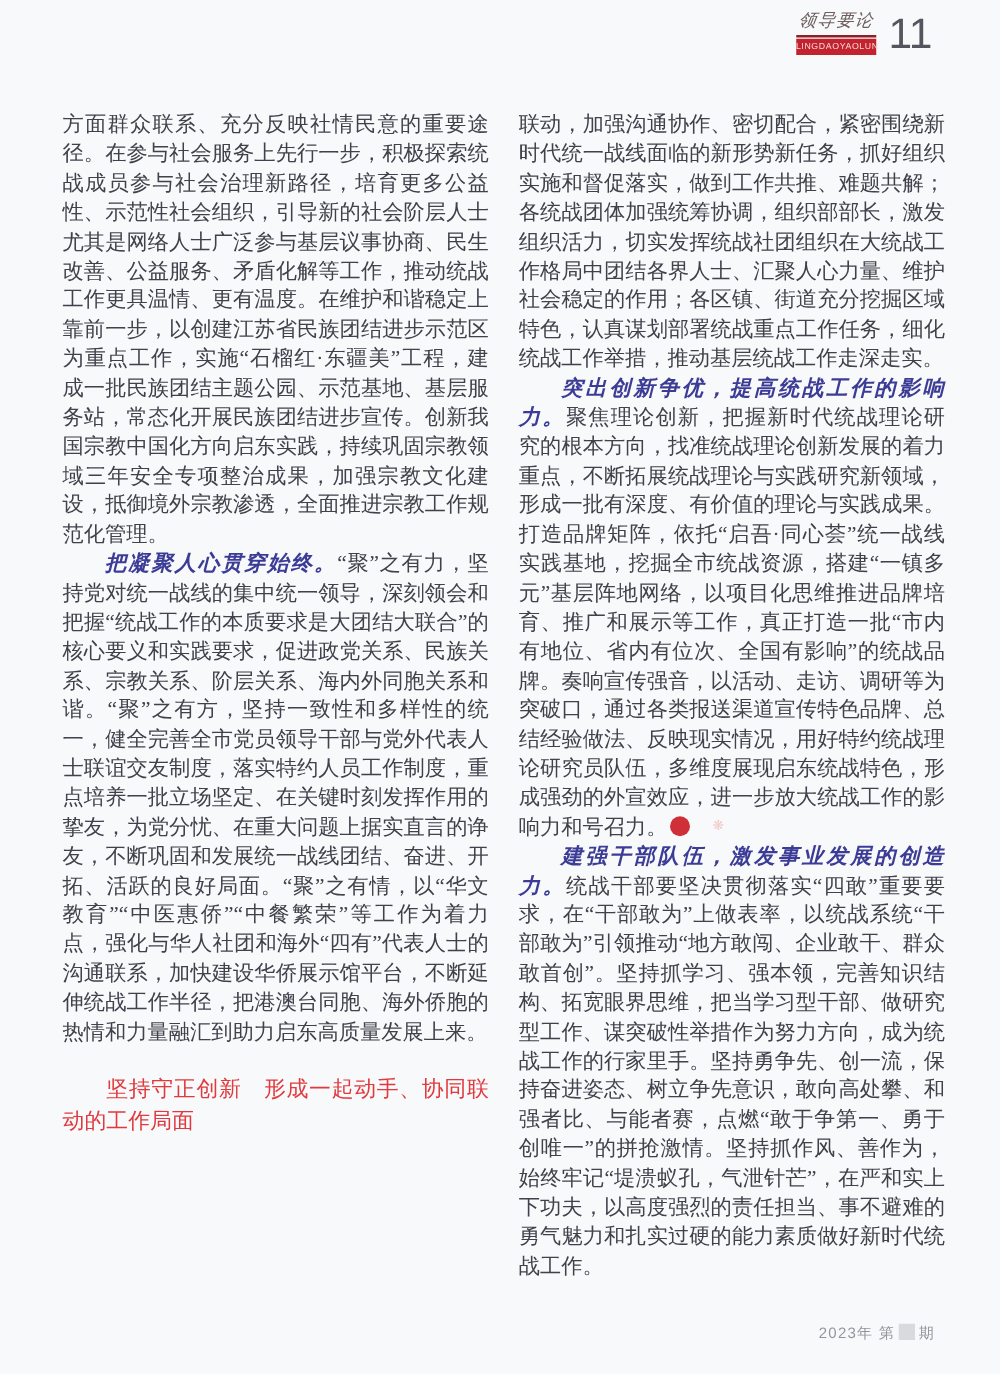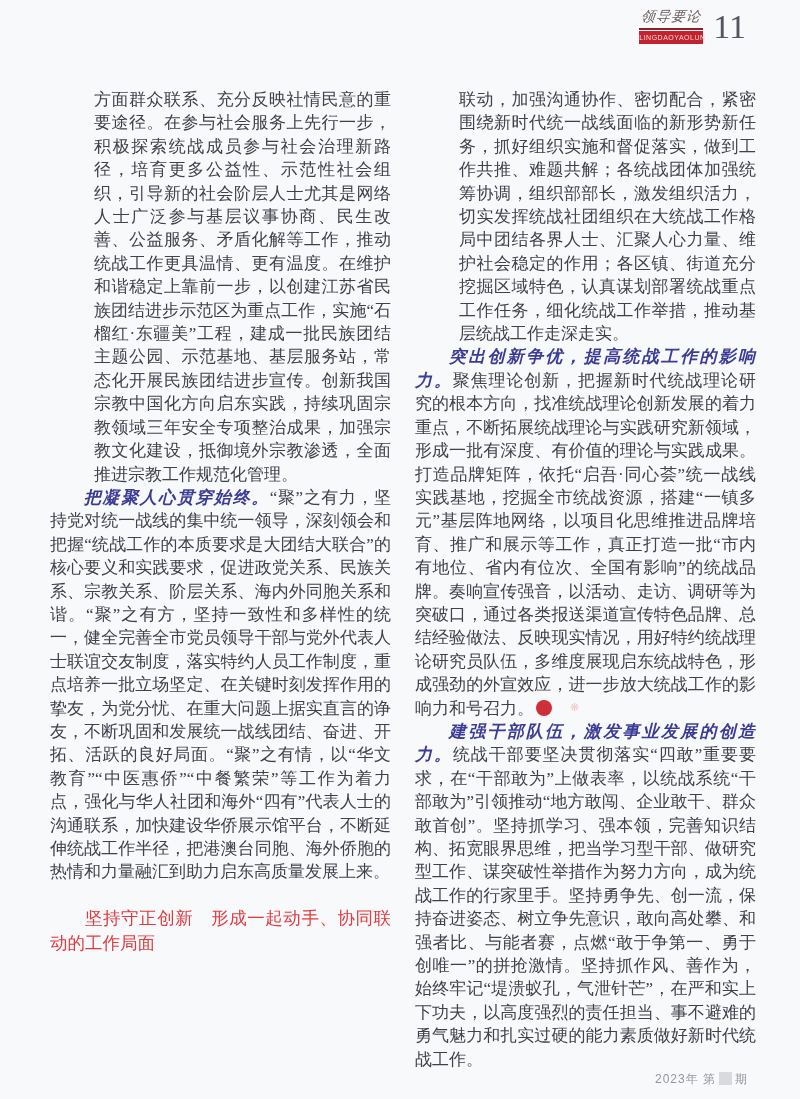--- a/index.html
+++ b/index.html
@@ -22,32 +22,32 @@
     transform:skewX(-8deg); white-space:nowrap;
   }
   .head-rule { height:2px; background:#8b2028; margin-top:2px; }
   .head-banner {
     margin-top:1px; background:#c2232e; color:#f5d9da;
     font-family:"Liberation Sans",sans-serif;
     font-size:7px; letter-spacing:.5px; line-height:13px;
     text-align:center;
   }
   .page-number {
-    font-family:Liberation Serif, serif;
+    font-family:Liberation Sans, sans-serif;
     font-size:34px; line-height:34px; color:#54555e;
     margin-left:10px; margin-top:2px;
   }
   
   .columns {
     position:absolute; left:50px; top:88px; width:706px;
     display:flex; gap:24px;
   }
   .col { width:341px; font-size:17px; line-height:23.4px; text-align:justify; }
   .col p { text-align:justify; }
-  p.cont { text-indent:0;margin-left:44px; }
+  p.cont { text-indent:0; }
   p.lead-p { text-indent:2em; }
   .lead {
     color:#3c3c96; font-weight:bold; font-style:italic;
     letter-spacing:1px;
   }
   h2.sec {
     font-family:"Liberation Sans","DejaVu Sans",sans-serif;
     color:#e03a3e; font-size:17.5px; line-height:25px;
     font-weight:normal; text-indent:2em; text-align:justify;
     margin-top:22px; margin-bottom:7px;
@@ -59,21 +59,21 @@
     background:#cf3038; vertical-align:-2px; margin-left:2px;
     position:relative;
   }
   .seal::before {
     content:"❋"; position:absolute; left:0; top:0; width:16px; height:16px;
     color:#f3c9c9; font-size:11px; line-height:16px; text-align:center;
     font-family:"DejaVu Sans",sans-serif;
   }
   
   .footer {
-    position:absolute; right:52px; bottom:11px;
+    position:absolute; right:52px; bottom:24px;
     font-family:"Liberation Sans",sans-serif;
     font-size:12px; color:#94949c; letter-spacing:1px;
   }
   .issue-box {
     display:inline-block; width:13px; height:13px;
     background:#d9dade; vertical-align:-2px; margin:0 3px;
   }
 </style>
 </head>
 <body>

